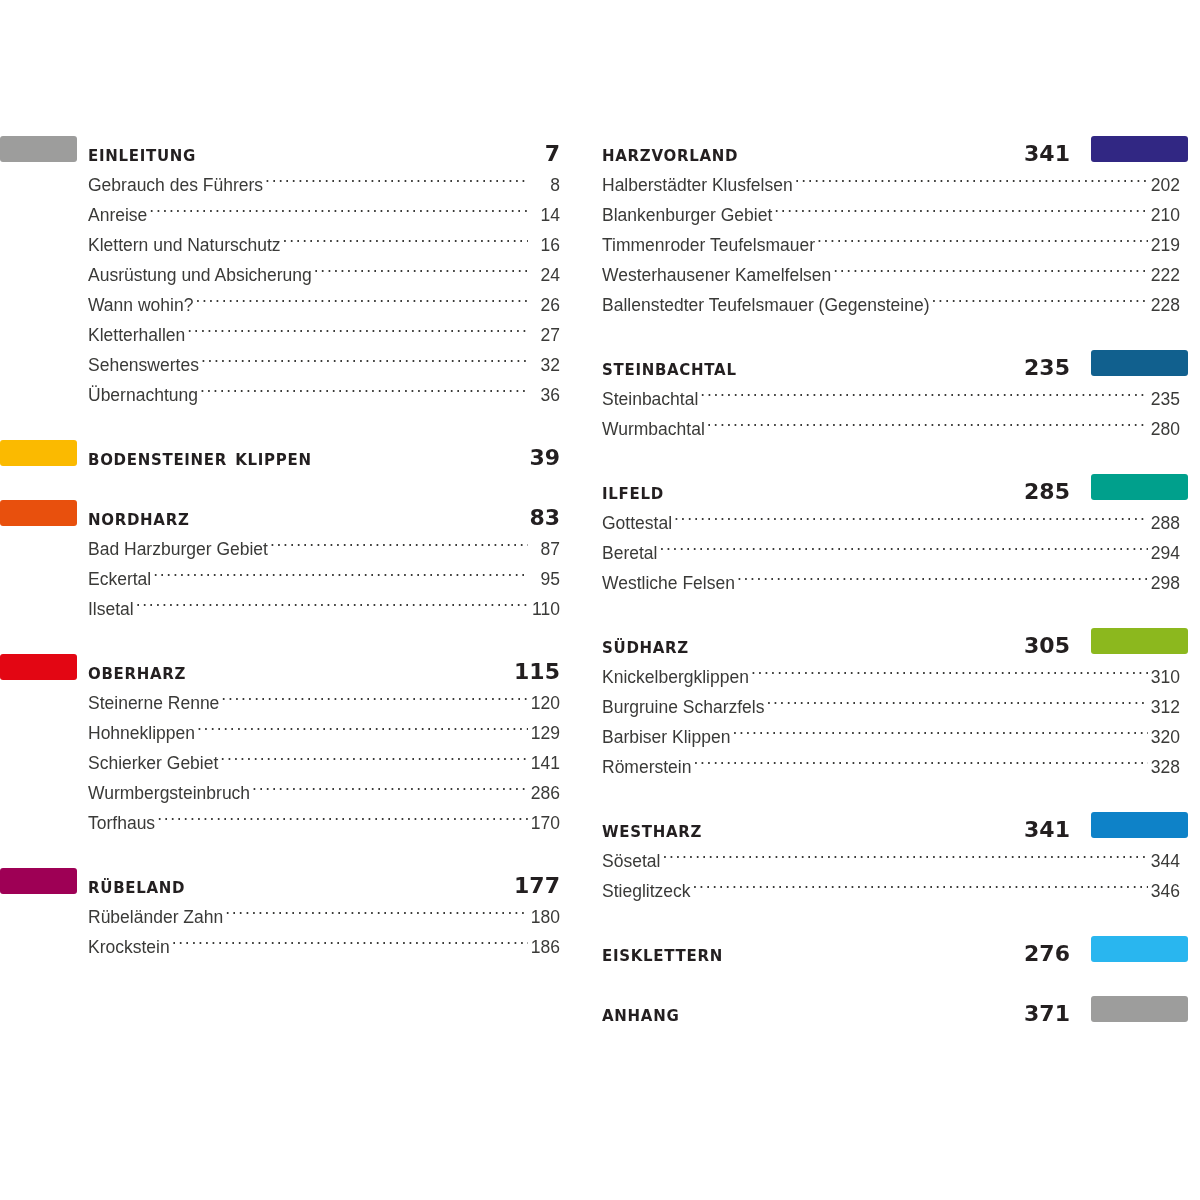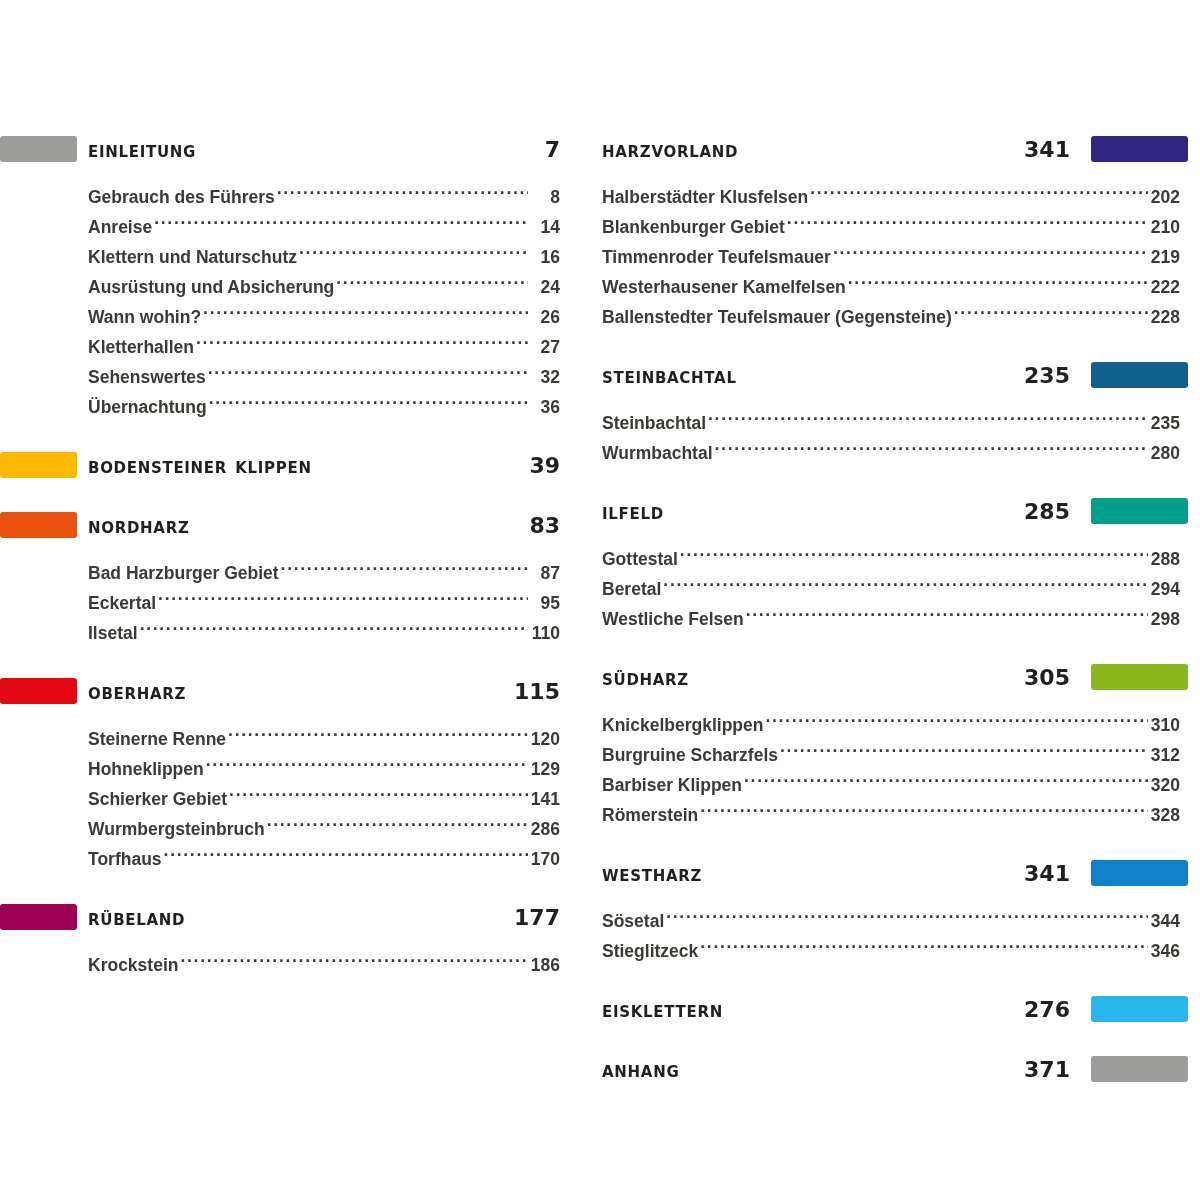--- a/index.html
+++ b/index.html
@@ -34,21 +34,21 @@
   
   .section {
     position: relative;
   }
   .section + .section { margin-top: 26px; }
 
   
   .sec-head {
     position: relative;
     display: flex;
-    align-items: center;
+    align-items: flex-end;
     height: 34px;
     gap: 16px;
   }
   .column-left .sec-head  { padding-left: 88px;  padding-right: 20px; }
   .column-right .sec-head { padding-left: 10px;  padding-right: 110px; }
 
   .sec-title {
     font-family: "DejaVu Sans", "Liberation Sans", sans-serif;
     font-weight: bold;
     font-size: 21.5px;
@@ -76,21 +76,21 @@
     position: absolute;
     top: 4px;
     width: 77px;
     height: 26px;
     border-radius: 3px;
   }
   .column-left .swatch  { left: 0px;  }
   .column-right .swatch { right: -8px; width: 97px; }
 
   
-  .entries { margin-top: 16px; font-weight: bold; }
+  .entries { margin-top: 4px; }
 
   .entry {
     display: flex;
     align-items: baseline;
     font-size: 17.5px;
     line-height: 30px;
     color: #3a3a38;
     white-space: nowrap;
   }
   .column-left .entry  { padding-left: 88px; padding-right: 20px; }
@@ -248,20 +248,25 @@
       </div>
       <div class="section">
         <div class="swatch" style="background: rgb(158, 0, 85);"></div>
         <div class="sec-head">
           <span class="sec-title">Rübeland</span>
           <span class="sec-fill"></span>
           <span class="sec-page">177</span>
         </div>
         <div class="entries">
           <div class="entry">
+            <span class="entry-label">Rübeländer Zahn</span>
+            <span class="entry-dots"></span>
+            <span class="entry-page">180</span>
+          </div>
+          <div class="entry">
             <span class="entry-label">Krockstein</span>
             <span class="entry-dots"></span>
             <span class="entry-page">186</span>
           </div>
         </div>
       </div>
     </div>
   <div class="column column-right" id="col-right">
       <div class="section">
         <div class="swatch" style="background: rgb(49, 39, 131);"></div>

